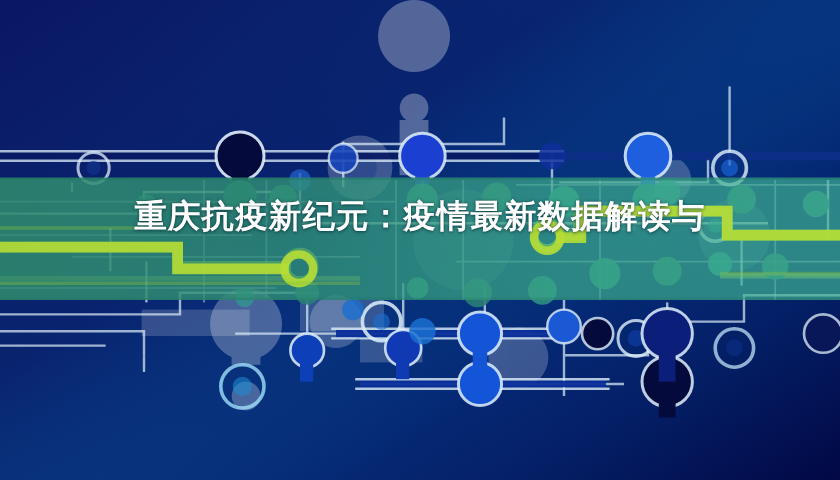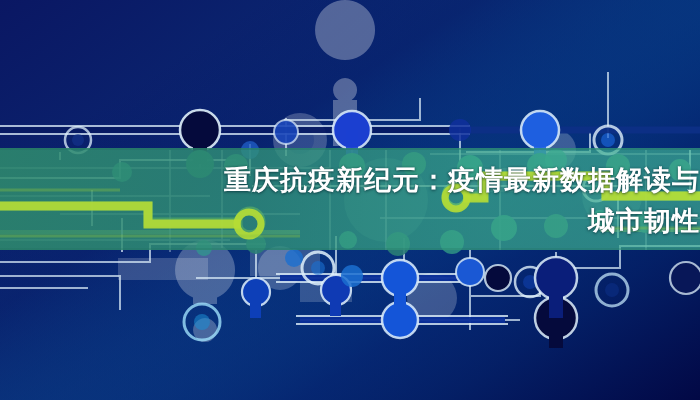--- a/index.html
+++ b/index.html
@@ -20,21 +20,21 @@
     inset: 0;
     width: 700px;
     height: 400px;
     display: block;
   }
   #title-block {
     position: absolute;
     left: 0;
     top: 160px;
     width: 700px;
-    text-align: right;
+    text-align: center;
     z-index: 40;
     pointer-events: none;
   }
   .title-line {
     display: block;
     color: #ffffff;
     font-size: 27px;
     font-weight: bold;
     line-height: 41px;
     letter-spacing: 1px;
@@ -338,16 +338,15 @@
     </g>
     <g fill="none" stroke="#8fc63d" stroke-width="3" opacity="0.35">
       <path d="M-10 236 L300 236"></path>
       <path d="M710 228 L600 228"></path>
       <path d="M-10 190 L120 190"></path>
     </g>
   </svg>
 
   <div id="title-block">
     <span class="title-line">重庆抗疫新纪元：疫情最新数据解读与</span>
-    <span class="title-line">城市韧性</span>
   </div>
 
 </div>
 
 </body></html>

